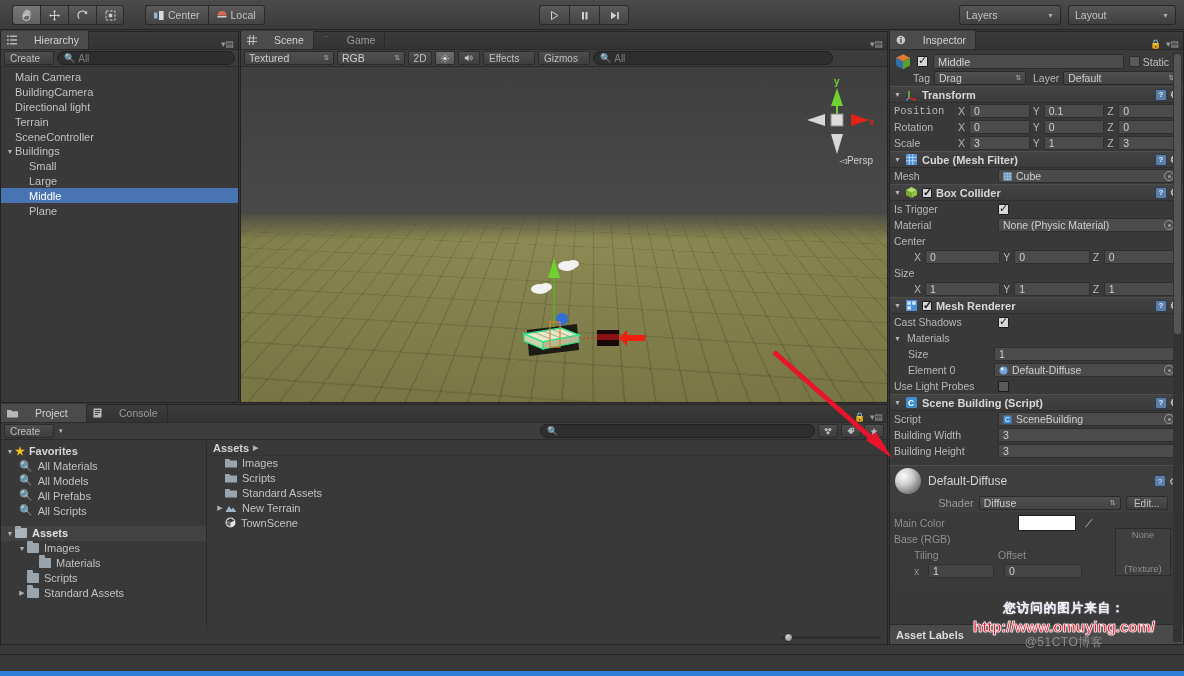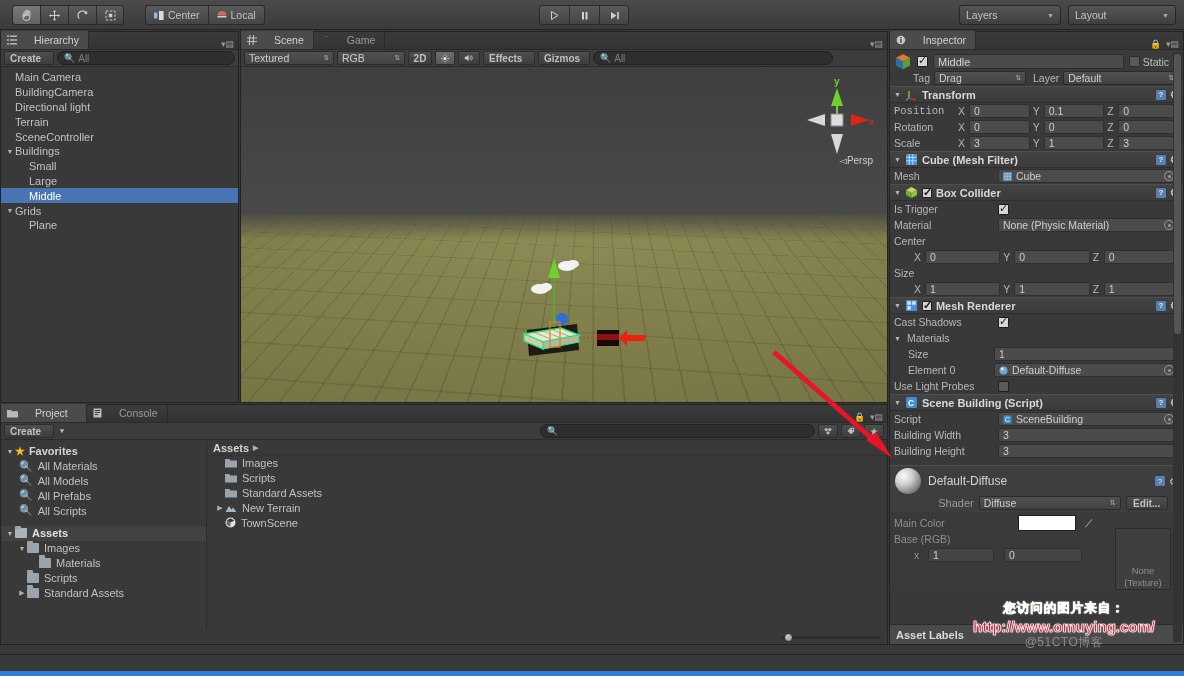--- a/index.html
+++ b/index.html
@@ -63,21 +63,21 @@
   }
   .tab.active { background:#4b4b4b; color:#d2d2d2; }
   .tab-icons { margin-left:auto; display:flex; align-items:center; gap:4px; padding-right:4px; color:#999; font-size:9px;}
   .subbar {
     height:17px; background:#3c3c3c; border-bottom:1px solid #2b2b2b;
     display:flex; align-items:center; padding:0 3px; gap:3px;
   }
   .minibtn {
     height:14px; padding:0 5px; background:linear-gradient(#4e4e4e,#3d3d3d);
     border:1px solid #2c2c2c; border-radius:2px; color:#c0c0c0;
-    font-size:10px; display:flex; align-items:center; gap:19px; cursor:default;font-weight:bold;
+    font-size:10px; display:flex; align-items:center; gap:19px; cursor:default;
   }
   .searchfield {
     height:14px; background:#2e2e2e; border:1px solid #222; border-radius:7px;
     display:flex; align-items:center; padding:0 6px; color:#7d7d7d; font-size:10px;
     flex:1; min-width:0;
   }
   .searchfield .mag { margin-right:3px; font-size:9px; color:#8a8a8a; }
 
   
   #hierarchy { left:0; top:31px; width:239px; height:372px; }
@@ -191,23 +191,23 @@
   .mat-head { height:30px; display:flex; align-items:center; gap:7px; padding:3px 5px; }
   .mat-sphere {
     width:26px;height:26px;border-radius:50%;flex:0 0 26px;
     background:radial-gradient(circle at 33% 30%, #fafafa 0%, #d0d0d0 35%, #828282 70%, #4a4a4a 100%);
   }
   .mat-title { font-size:12px; color:#d4d4d4; }
   .shader-row { height:16px; display:flex; align-items:center; gap:5px; padding:0 5px 2px 38px;justify-content:center; }
   .mat-props { position:relative; background:#3a3a3a; padding:3px 0 0 0; height:78px;}
   .colorswatch { width:58px;height:16px;background:#fff;border:1px solid #1e1e1e; }
   .texslot {
-    position:absolute; right:12px; top:16px; width:56px;height:62px;
+    position:absolute; right:12px; top:16px; width:56px;height:48px;
     background:#3f3f3f; border:1px solid #2b2b2b;
-    display:flex; flex-direction:column; align-items:center; justify-content:flex-end;
+    display:flex; flex-direction:column; align-items:center; justify-content:space-between;
     color:#8d8d8d; font-size:9.5px; line-height:12px; text-align:center;margin-left:36px;
   }
   .asset-labels {
     position:absolute; left:0; bottom:0; width:354px; height:20px;
     background:#4a4a4a; border-top:1px solid #2c2c2c;
     display:flex; align-items:center; padding:0 6px; font-weight:bold; color:#dcdcdc; font-size:11px;
   }
 
   
   #project { left:0; top:404px; width:888px; height:241px; }
@@ -243,21 +243,21 @@
   }
   .statusbar .blue { position:absolute; left:0; bottom:0; width:1184px; height:5px; background:#2f7fd8; }
 
   
   .red-arrow { position:absolute; left:770px; top:348px; width:130px; height:115px; pointer-events:none; }
   .watermark {
     position:absolute; right:4px; bottom:24px; width:232px; height:52px;
     pointer-events:none; text-align:center;
   }
   .wm-cn {
-    color:#bef264; font-weight:bold; font-size:12.5px; letter-spacing:1px;
+    color:#c4b5fd; font-weight:normal; font-size:12.5px; letter-spacing:1px;
     -webkit-text-stroke:0.6px #ffffff; text-shadow:0 0 2px #fff;
   }
   .wm-url {
     color:#e8152a; font-weight:bold; font-size:15px; margin-top:1px;
     -webkit-text-stroke:0.7px #ffffff; text-shadow:0 0 2px #fff;
   }
   .wm-cito { color:#8c8c8c; font-size:12px; margin-top:-1px; letter-spacing:.5px;}
   .scrollbar-v {
     position:absolute; right:1px; top:20px; width:9px; bottom:2px; background:#333;
   }
@@ -401,24 +401,20 @@
           <span class="foldout"></span>
           <span style="padding-left: 14px;">Small</span>
         </div>
         <div class="trow">
           <span class="foldout"></span>
           <span style="padding-left: 14px;">Large</span>
         </div>
         <div class="trow sel">
           <span class="foldout"></span>
           <span style="padding-left: 14px;">Middle</span>
-        </div>
-        <div class="trow">
-          <span class="foldout">▼</span>
-          <span style="padding-left: 0px;">Grids</span>
         </div>
         <div class="trow">
           <span class="foldout"></span>
           <span style="padding-left: 14px;">Plane</span>
         </div>
       </div>
   </div>
 
   <div class="panel" id="scene">
     <div class="tabstrip">
@@ -1004,20 +1000,24 @@
         <div class="mat-props">
           <div class="row">
             <span class="lbl" style="color:#8f8f8f;width:120px">Main Color</span>
             <span class="colorswatch"></span>
             <span style="margin-left:5px;color:#cfcfcf">⟋</span>
           </div>
           <div class="row">
             <span class="lbl" style="color:#8f8f8f">Base (RGB)</span>
           </div>
           <div class="row" style="padding-left:24px">
+            <span class="lbl" style="color:#8f8f8f;width:80px">Tiling</span>
+            <span class="lbl" style="color:#8f8f8f">Offset</span>
+          </div>
+          <div class="row" style="padding-left:24px">
             <span class="lbl" style="color:#8f8f8f;width:10px">x</span>
             <span class="field" style="width:66px;background:#454545">1</span>
             <span class="field" style="width:78px;background:#454545;margin-left:6px">0</span>
           </div>
           <div class="texslot">
             <span>None</span>
             <span>(Texture)</span>
           </div>
         </div>
       </div>

